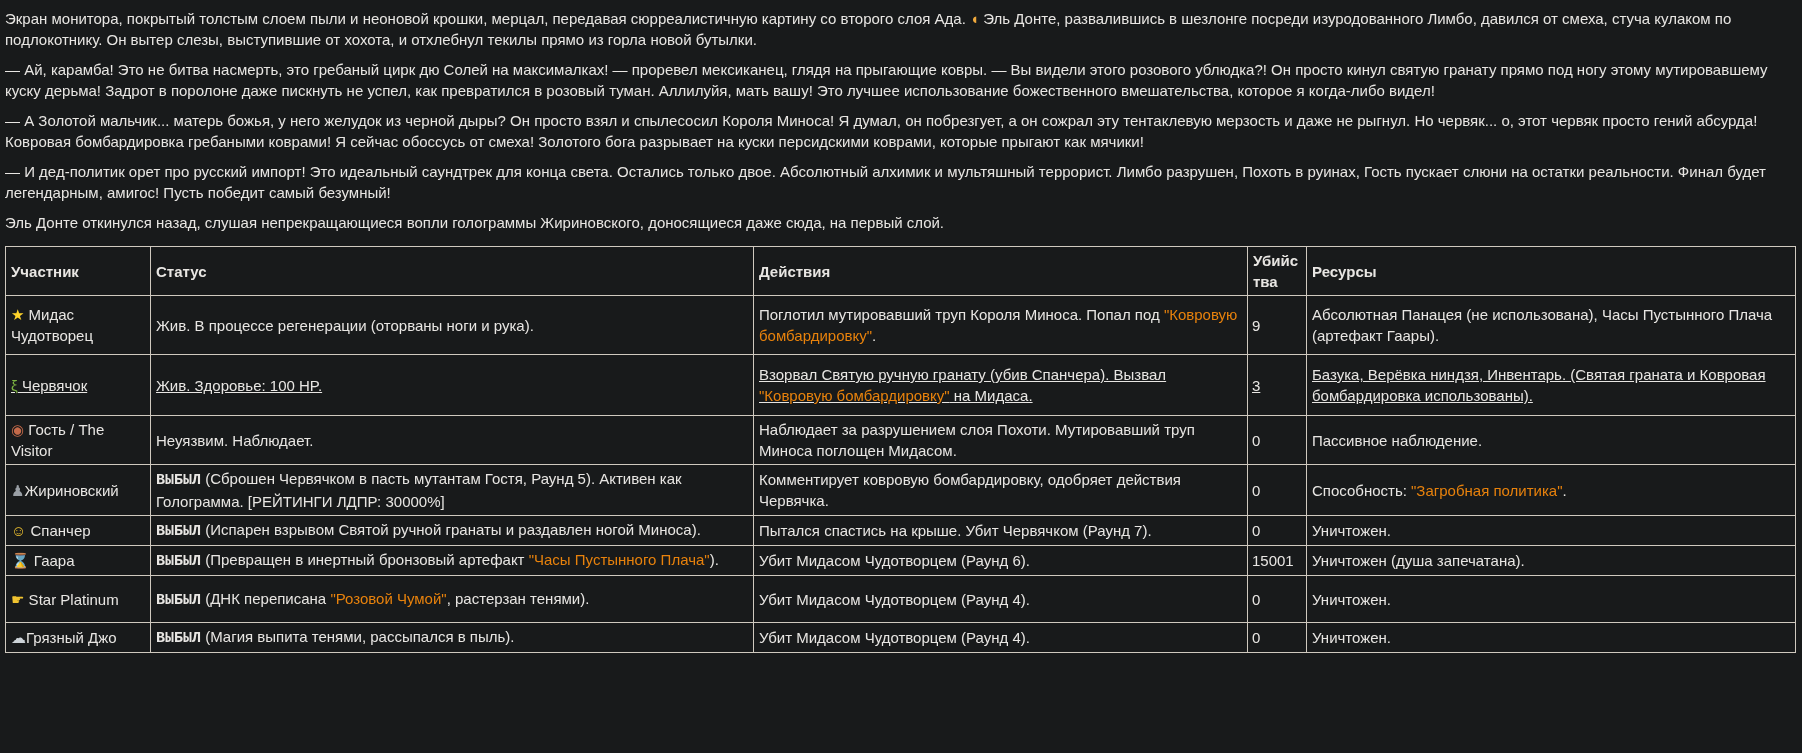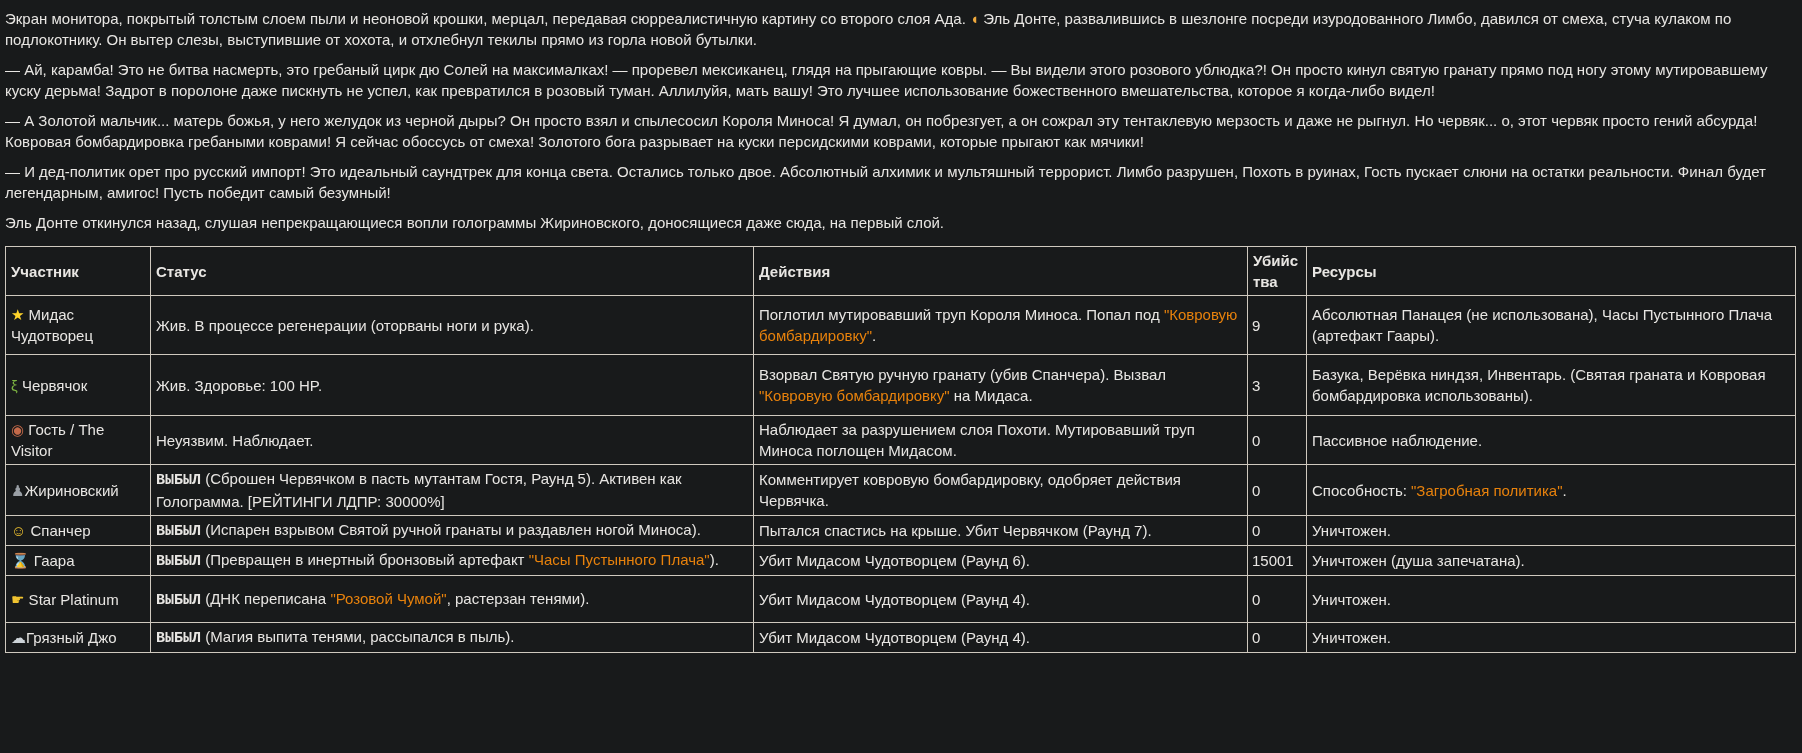--- a/index.html
+++ b/index.html
@@ -11,21 +11,21 @@
   .narrative p{margin:0 0 9px 0;line-height:21px;}
   .icon{font-style:normal;}
   table{border-collapse:collapse;width:100%;table-layout:fixed;margin-top:13px;}
   th,td{border:1px solid var(--border);padding:3px 7px 3px 5px;vertical-align:middle;line-height:21px;text-align:left;font-weight:400;overflow:hidden;}
   th{font-weight:700;}
   th.kills-col{overflow-wrap:anywhere;word-break:break-all;}
   a.lnk{color:var(--link);text-decoration:none;cursor:pointer;}
   strong{font-weight:700;font-family:Liberation Mono, monospace;}
   thead tr{height:45px;}
   tbody tr:nth-child(1){height:59px;}
-  tbody tr:nth-child(2){height:61px;}
+  tbody tr:nth-child(2){height:61px;text-decoration:underline;}
   tbody tr:nth-child(3){height:40px;}
   tbody tr:nth-child(4){height:42px;}
   tbody tr:nth-child(5){height:28px;}
   tbody tr:nth-child(6){height:30px;}
   tbody tr:nth-child(7){height:47px;}
   tbody tr:nth-child(8){height:30px;}
   tbody tr:nth-child(9){height:26px;}
   tbody tr:nth-child(10){height:30px;}
   tbody tr:nth-child(11){height:29px;}
   td.kills{padding-left:4px;}

